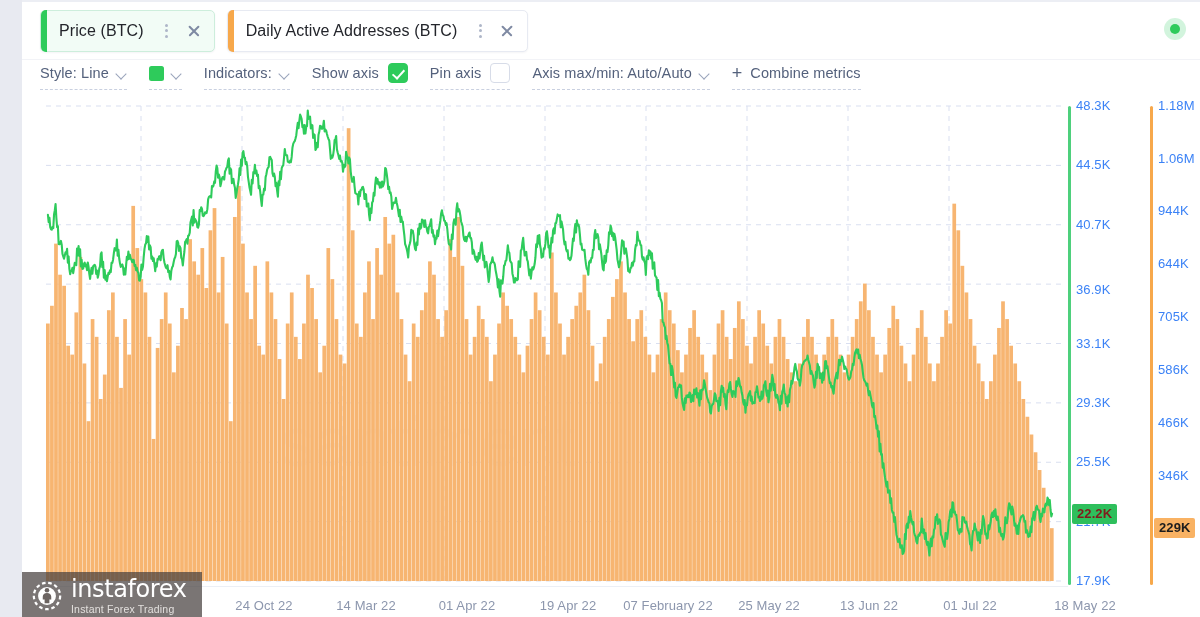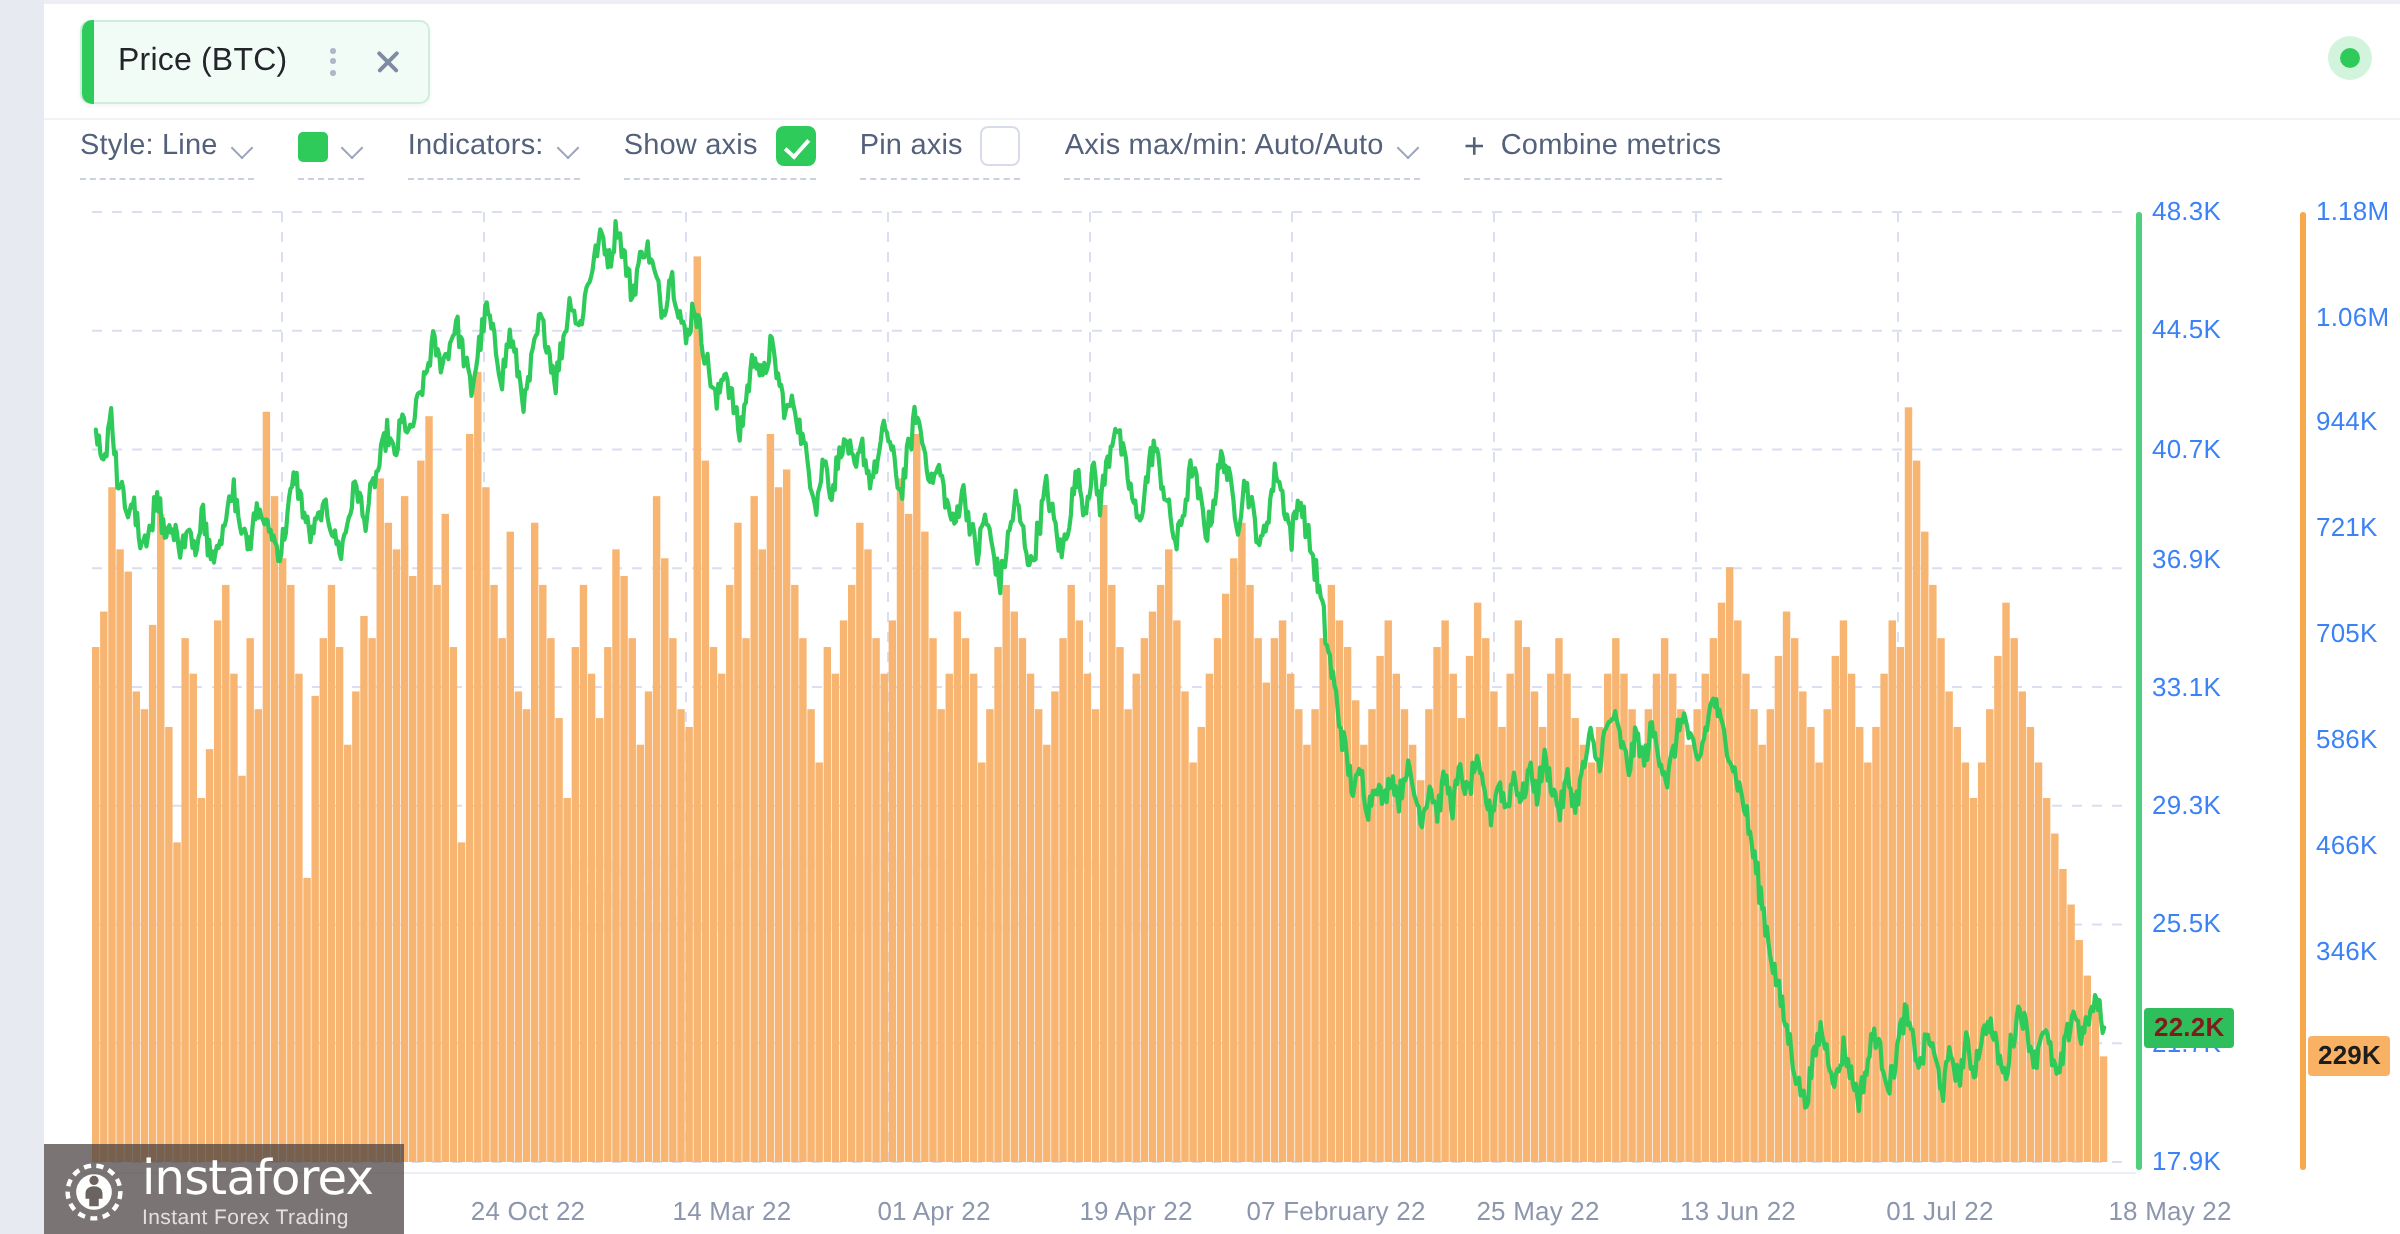--- a/index.html
+++ b/index.html
@@ -310,20 +310,30 @@
         <span class="accent" style="background:#2ecb5b"></span>
         <span class="tab-label">Price (BTC)</span>
         <span class="tab-dots">
             <i></i>
             <i></i>
             <i></i>
           </span>
         <span class="tab-close"></span>
       </div>
 
+      <div class="tab">
+        <span class="accent" style="background:#f7a84b"></span>
+        <span class="tab-label">Daily Active Addresses (BTC)</span>
+        <span class="tab-dots">
+            <i></i>
+            <i></i>
+            <i></i>
+          </span>
+        <span class="tab-close"></span>
+      </div>
 
       <div class="live-dot">
         <span class="halo"></span>
           <span class="core"></span>
       </div>
     </div>
 
     <div class="controls">
 
       <div class="ctrl">
@@ -645,33 +655,33 @@
 
       <div class="xaxis-rule"></div>
 
       <div class="axis-line axis-green"></div>
       <div class="axis-line axis-orange"></div>
 
       <div id="ticks-green">
           <div class="tick tick-green" style="top: -4px;">48.3K</div>
           <div class="tick tick-green" style="top: 55.375px;">44.5K</div>
           <div class="tick tick-green" style="top: 114.75px;">40.7K</div>
-          <div class="tick tick-green" style="top: 170px;">36.9K</div>
+          <div class="tick tick-green" style="top: 180px;">36.9K</div>
           <div class="tick tick-green" style="top: 233.5px;">33.1K</div>
           <div class="tick tick-green" style="top: 292.875px;">29.3K</div>
           <div class="tick tick-green" style="top: 352.25px;">25.5K</div>
           <div class="tick tick-green" style="top: 411.625px;">21.7K</div>
           <div class="tick tick-green" style="top: 471px;">17.9K</div>
           <div class="badge badge-green" style="top: 401.812px;">22.2K</div>
         </div>
       <div id="ticks-orange">
           <div class="tick tick-orange" style="top: -4px;">1.18M</div>
           <div class="tick tick-orange" style="top: 49.271px;">1.06M</div>
           <div class="tick tick-orange" style="top: 100.766px;">944K</div>
-          <div class="tick tick-orange" style="top: 153.593px;">721K</div>
+          <div class="tick tick-orange" style="top: 153.593px;">644K</div>
           <div class="tick tick-orange" style="top: 206.864px;">705K</div>
           <div class="tick tick-orange" style="top: 259.692px;">586K</div>
           <div class="tick tick-orange" style="top: 312.963px;">466K</div>
           <div class="tick tick-orange" style="top: 366.234px;">346K</div>
           <div class="badge badge-orange" style="top: 416.173px;">229K</div>
         </div>
 
       <div class="xlabels" id="xlabels">
           <div class="xlab" style="left: 242px; top: 9px;">24 Oct 22</div>
           <div class="xlab" style="left: 344px; top: 9px;">14 Mar 22</div>

